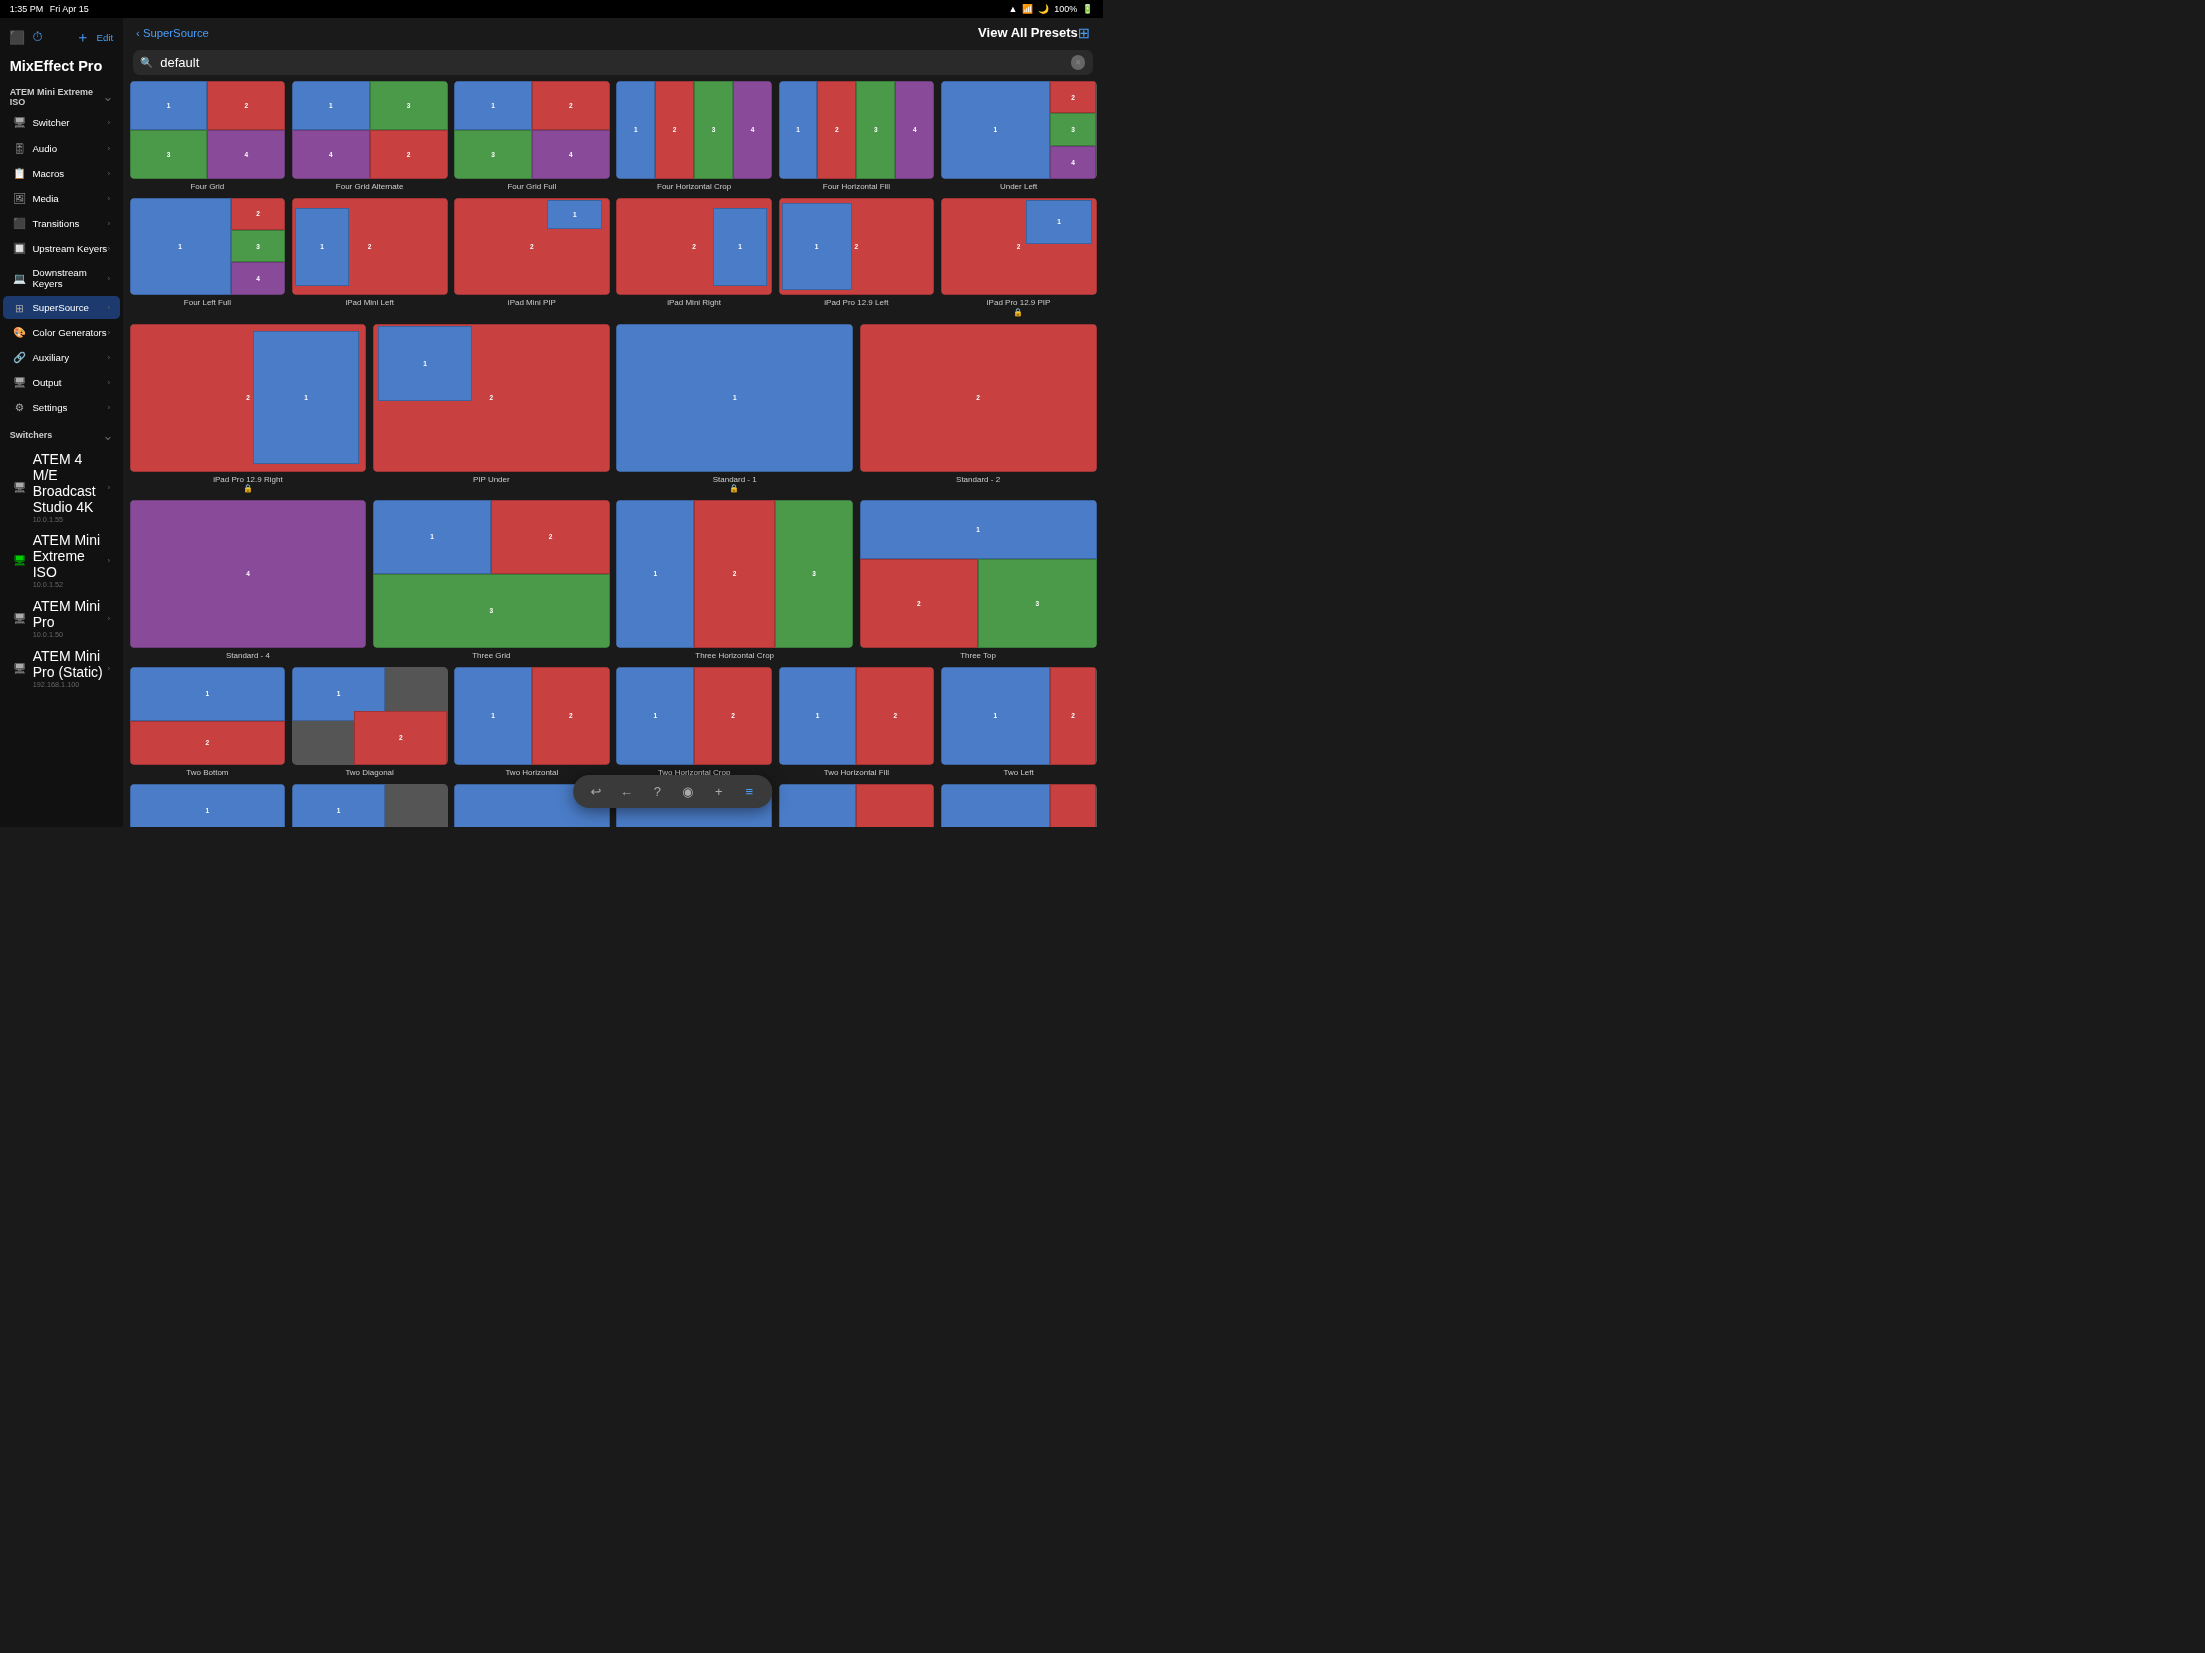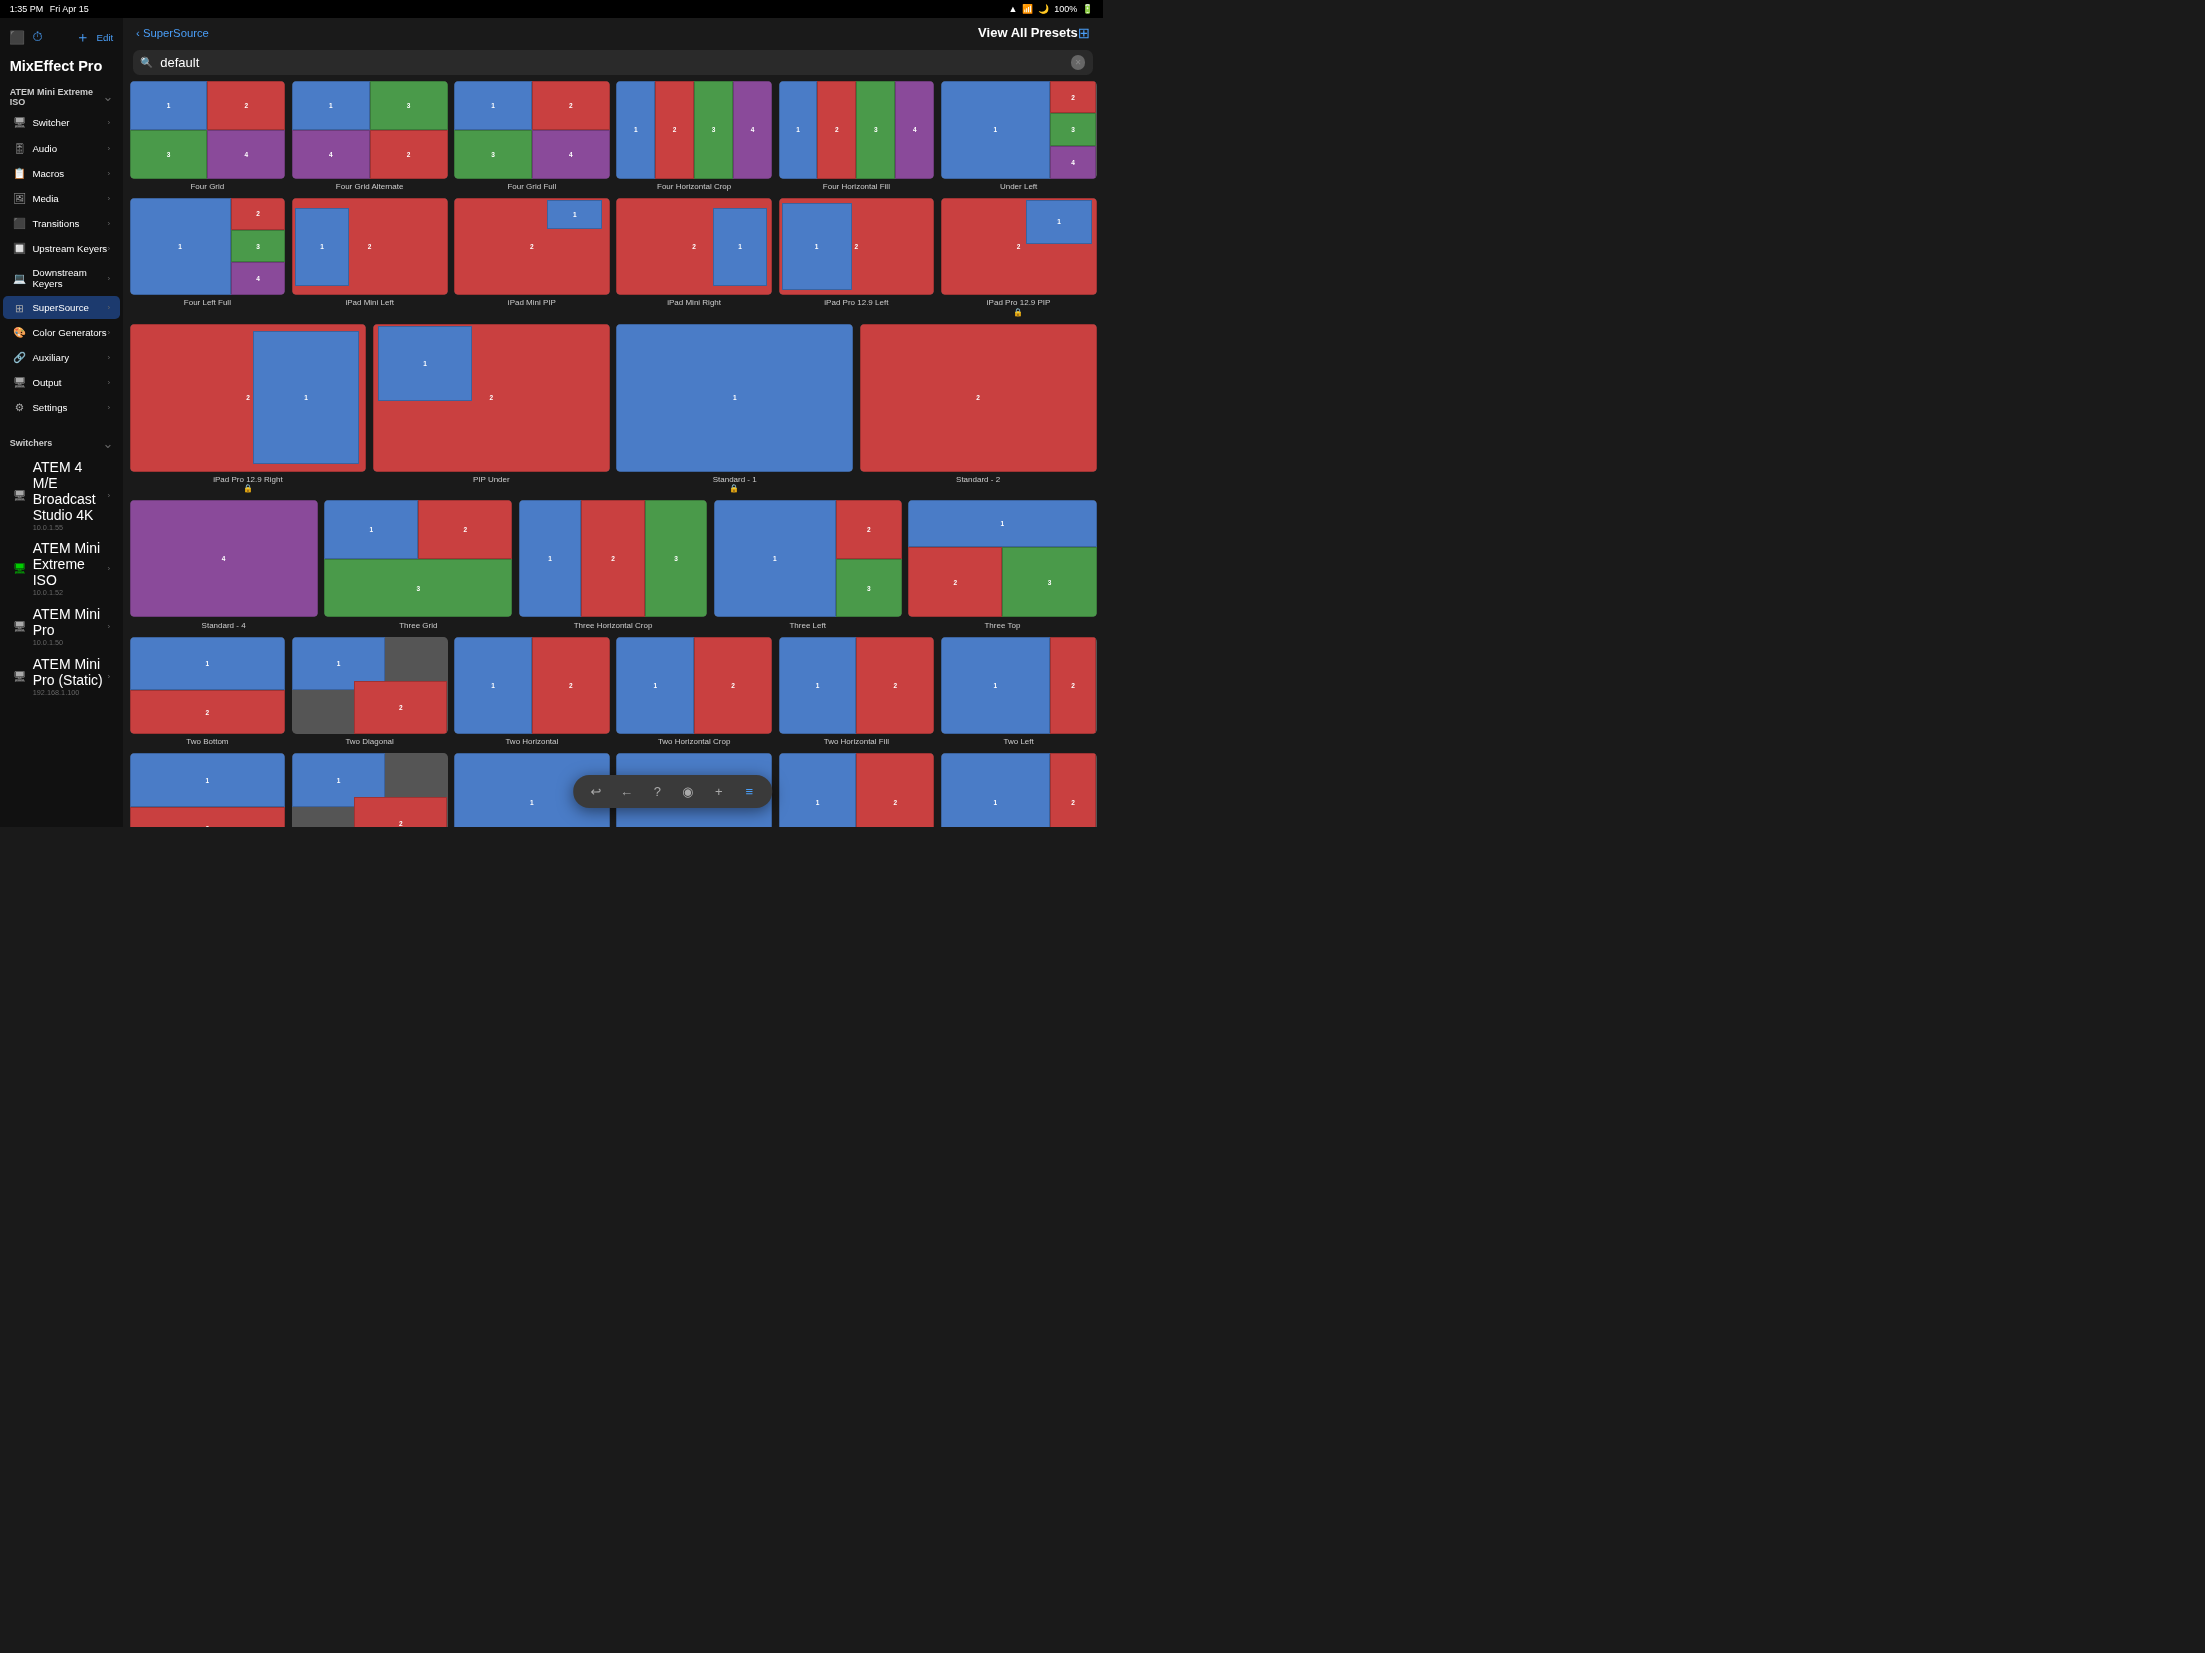--- a/index.html
+++ b/index.html
@@ -87,21 +87,21 @@
       align-items: center;
       gap: 6.5px;
     }
     .sidebar-nav-label {
       font-size: 9.7px;
       color: #fff;
     }
     .sidebar-icon { font-size: 10.5px; color: #aaa; width: 13px; text-align: center; }
     .chevron { font-size: 8px; color: #666; }
 
-    .switchers-section { margin-top: 11px; }
+    .switchers-section { margin-top: 3px; }
     .switcher-item {
       display: flex;
       align-items: center;
       justify-content: space-between;
       padding: 4px 9.7px;
       cursor: pointer;
       margin: 0.8px 3.2px;
       border-radius: 3.2px;
     }
     .switcher-item-left {
@@ -665,30 +665,20 @@
       <div class="block c-blue" style="left:0;top:0;width:33%;height:100%">1</div>
       <div class="block c-red" style="left:33%;top:0;width:34%;height:100%">2</div>
       <div class="block c-green" style="left:67%;top:0;width:33%;height:100%">3</div>
               </div>
             </div>
             <div class="preset-label">Three Horizontal Crop</div>
           </div>
           <div class="preset-item">
             <div class="preset-thumbnail">
               <div class="thumb-inner">
-      <div class="block c-blue" style="left:0;top:0;width:65%;height:100%">1</div>
-      <div class="block c-red" style="left:65%;top:0;width:35%;height:50%">2</div>
-      <div class="block c-green" style="left:65%;top:50%;width:35%;height:50%">3</div>
-              </div>
-            </div>
-            <div class="preset-label">Three Left</div>
-          </div>
-          <div class="preset-item">
-            <div class="preset-thumbnail">
-              <div class="thumb-inner">
       <div class="block c-blue" style="left:0;top:0;width:100%;height:40%">1</div>
       <div class="block c-red" style="left:0;top:40%;width:50%;height:60%">2</div>
       <div class="block c-green" style="left:50%;top:40%;width:50%;height:60%">3</div>
               </div>
             </div>
             <div class="preset-label">Three Top</div>
           </div>
         </div>
         <div class="presets-row">
           <div class="preset-item">

